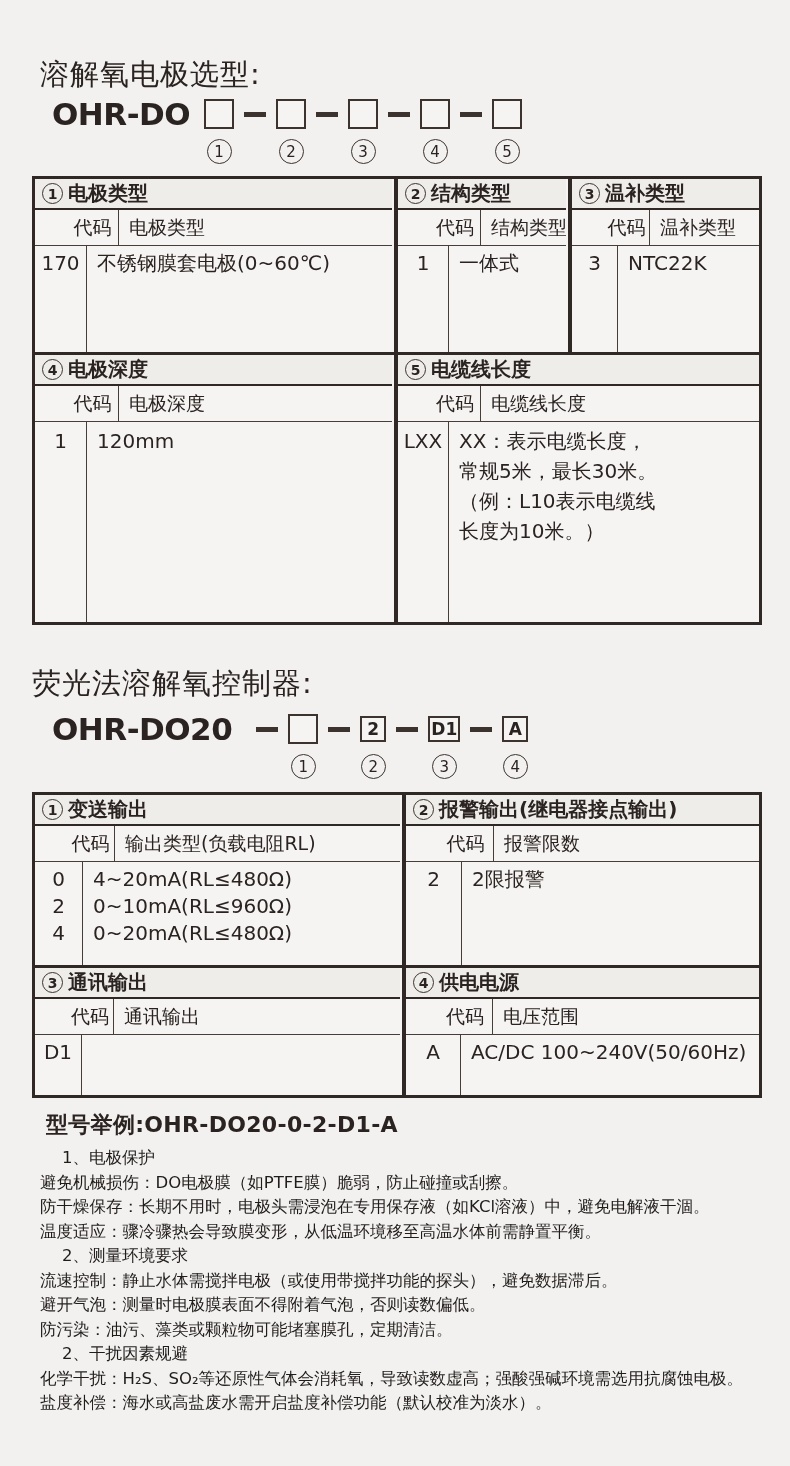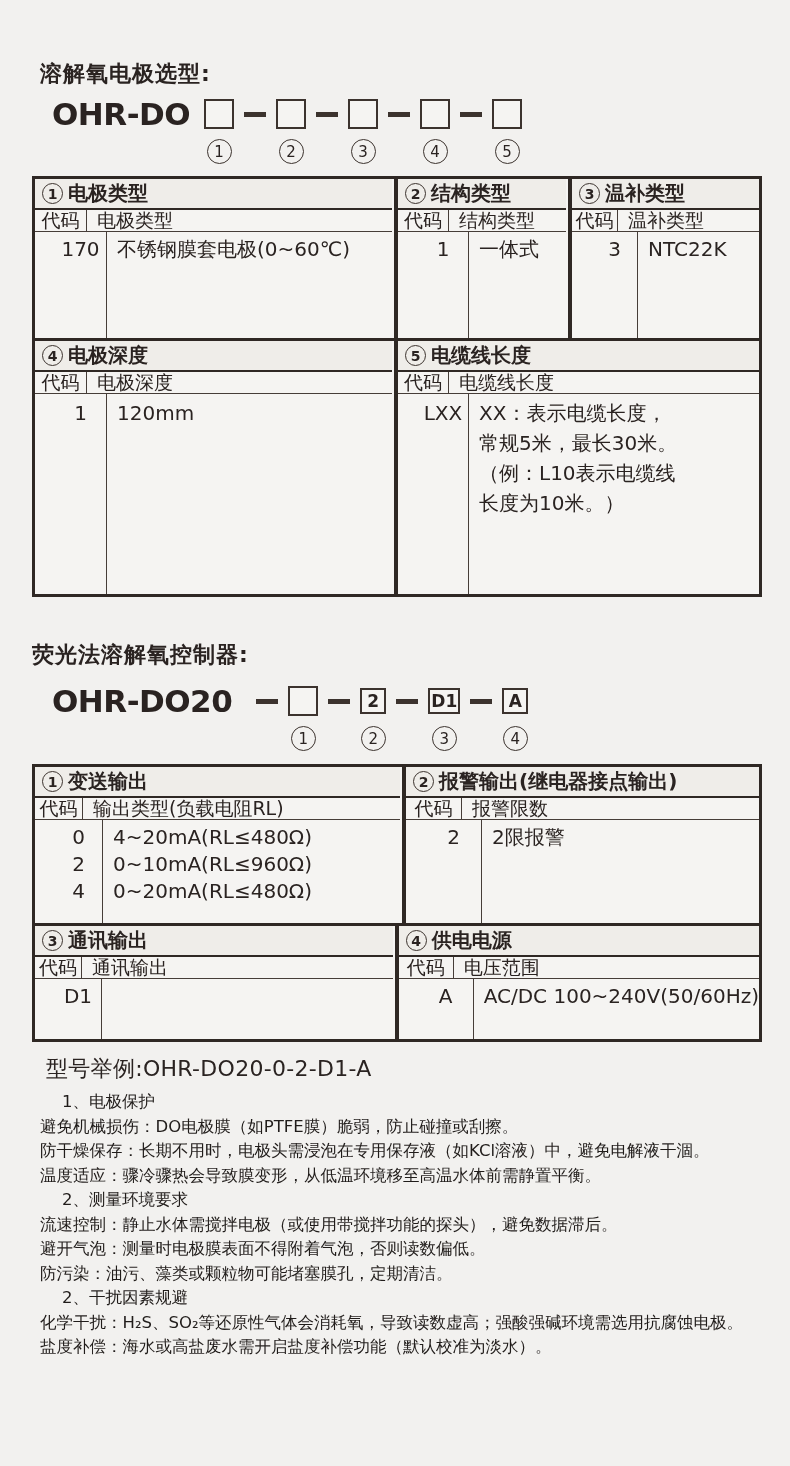--- a/index.html
+++ b/index.html
@@ -5,21 +5,21 @@
   * { margin:0; padding:0; box-sizing:border-box; }
   html,body { background:#f2f1ef; }
   body {
     width:790px; height:1466px;
     font-family:"DejaVu Sans","Liberation Sans",sans-serif;
     color:#2a2321;
   }
   .page { position:relative; width:790px; height:1466px; overflow:hidden; }
 
   
-  .sec-title { font-size:22px; font-weight:700; letter-spacing:1px; line-height:34px; }
+  .sec-title { font-size:29px; font-weight:400; letter-spacing:1px; line-height:34px; }
   .t1 { margin:57px 0 0 40px; }
   .t2 { margin:41px 0 0 32px; }
 
   
   .model { display:flex; align-items:flex-start; margin-left:52px; margin-top:6px; height:67px; }
   .model2 { margin-top:12px; }
   .prefix { font-size:31px; font-weight:600; line-height:34px; letter-spacing:-0.5px; margin-right:14px; white-space:nowrap; }
   .slot { display:flex; flex-direction:column; align-items:center; }
   .boxwrap { height:34px; display:flex; align-items:center; }
   .box { border:2.5px solid #3c332e; display:flex; align-items:center; justify-content:center;
@@ -39,46 +39,46 @@
   .tblB { margin-top:13px; }
   .band { display:flex; }
   .band.second { border-top:3px solid #2f2824; }
   .sec { display:flex; flex-direction:column; }
   .sec + .sec { border-left:2px solid #2f2824; margin-left:4px; position:relative; }
   .sec + .sec::before { content:""; position:absolute; left:-4px; top:0; bottom:0; width:2px; background:#2f2824; }
   .grow { flex:1; }
   .sec-head { height:31px; display:flex; align-items:center; padding-left:7px;
               font-size:20px; font-weight:700; background:#efede9;
               border-bottom:2.5px solid #2f2824; white-space:nowrap; overflow:hidden; }
-  .colrow { height:22px; display:flex; border-bottom:1.5px solid #463d38; font-size:19px; }
+  .colrow { height:36px; display:flex; border-bottom:1.5px solid #463d38; font-size:19px;padding-left:32px; }
   .colrow .c1 { display:flex; align-items:center; justify-content:center; border-right:1.5px solid #463d38; flex:none; }
   .colrow .c2 { display:flex; align-items:center; padding-left:10px; flex:1; white-space:nowrap; overflow:hidden; }
   .bdy { display:flex; font-size:20px; }
-  .bdy .c1 { flex:none; border-right:1.5px solid #463d38; text-align:center; padding-top:4px;margin-left:20px; }
+  .bdy .c1 { flex:none; border-right:1.5px solid #463d38; text-align:center; padding-top:4px; }
   .bdy .c2 { flex:1; padding:4px 0 0 10px; white-space:nowrap; overflow:hidden; }
   .ln { line-height:27px; }
   .ln30 { line-height:30px; }
   
   .sec-a1 { width:357px; } .sec-a1 .c1 { width:52px; }
   .sec-a2 { width:170px; } .sec-a2 .c1 { width:51px; }
   .sec-a3 .c1 { width:46px; }
   .sec-a4 { width:357px; } .sec-a4 .c1 { width:52px; }
   .sec-a5 .c1 { width:51px; }
   .sec-b1 { width:365px; } .sec-b1 .c1 { width:48px; }
   .sec-b2 .c1 { width:56px; }
   .sec-b3 { width:365px; } .sec-b3 .c1 { width:47px; }
   .sec-b4 .c1 { width:55px; }
   
   .bdy-a1 { height:106px; }
   .bdy-a2 { height:200px; }
   .bdy-b1 { height:103px; }
   .bdy-b2 { height:60px; }
 
   
-  .example { margin:12px 0 0 46px; font-size:22px; font-weight:400; letter-spacing:0.3px; }
+  .example { margin:12px 0 0 46px; font-size:22px; font-weight:700; letter-spacing:0.3px; }
 
   
   .notes-title { margin-top:44px; text-align:center; font-size:22px; font-weight:700; line-height:30px; letter-spacing:1px; }
   .notes { margin:6px 0 0 40px; font-size:16.5px; color:#201c1a; }
   .notes .nline { line-height:24.5px; white-space:nowrap; }
   .notes .num { padding-left:22px; }
 </style>
 </head>
 <body>
 

